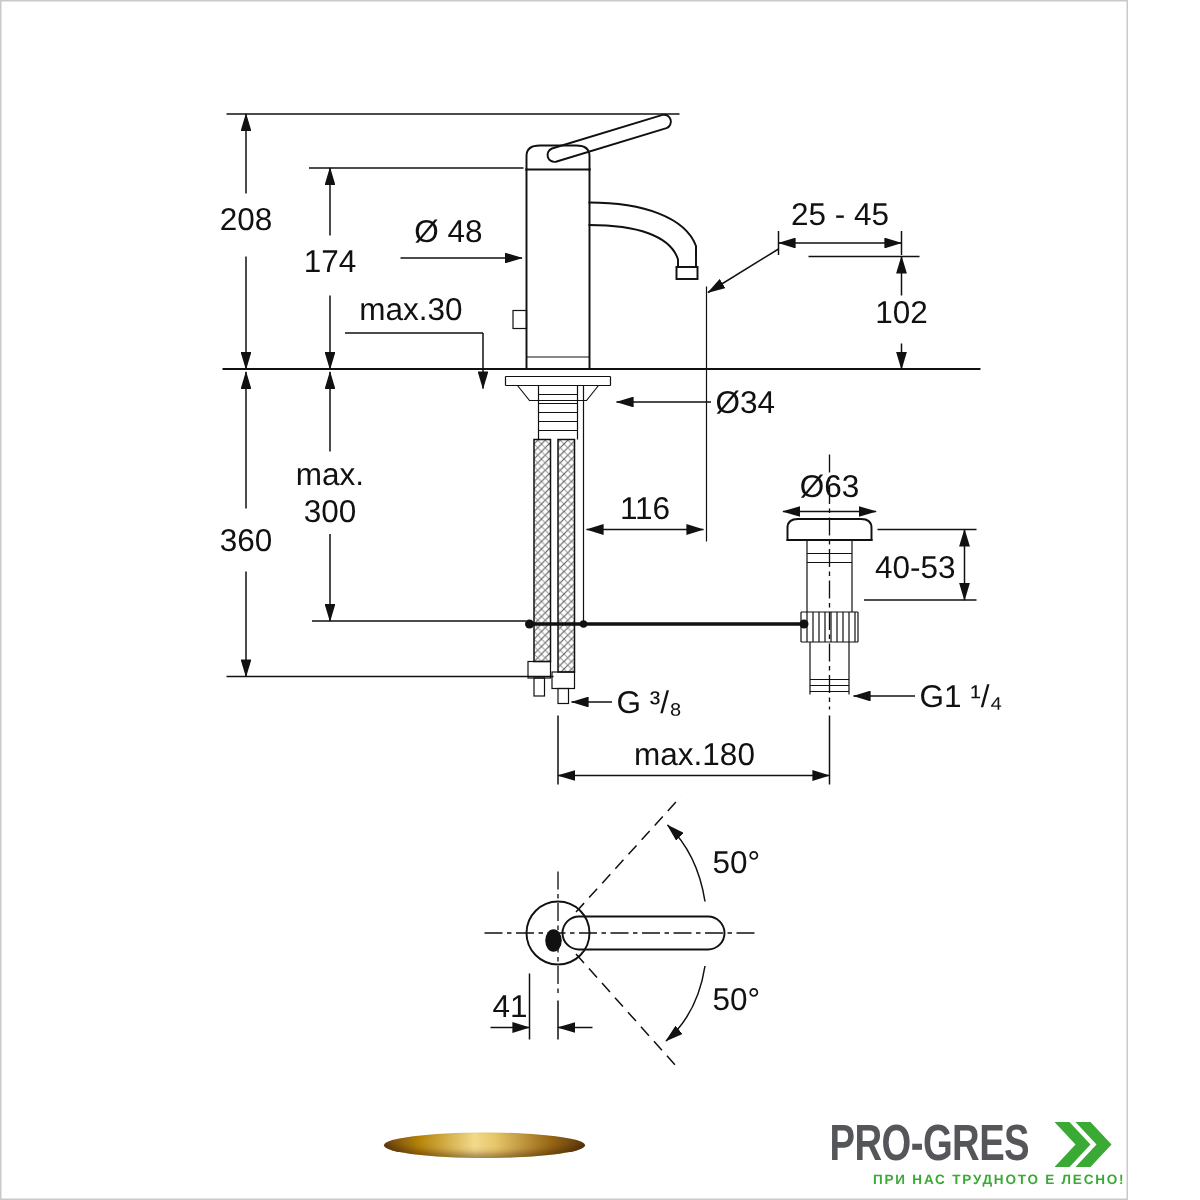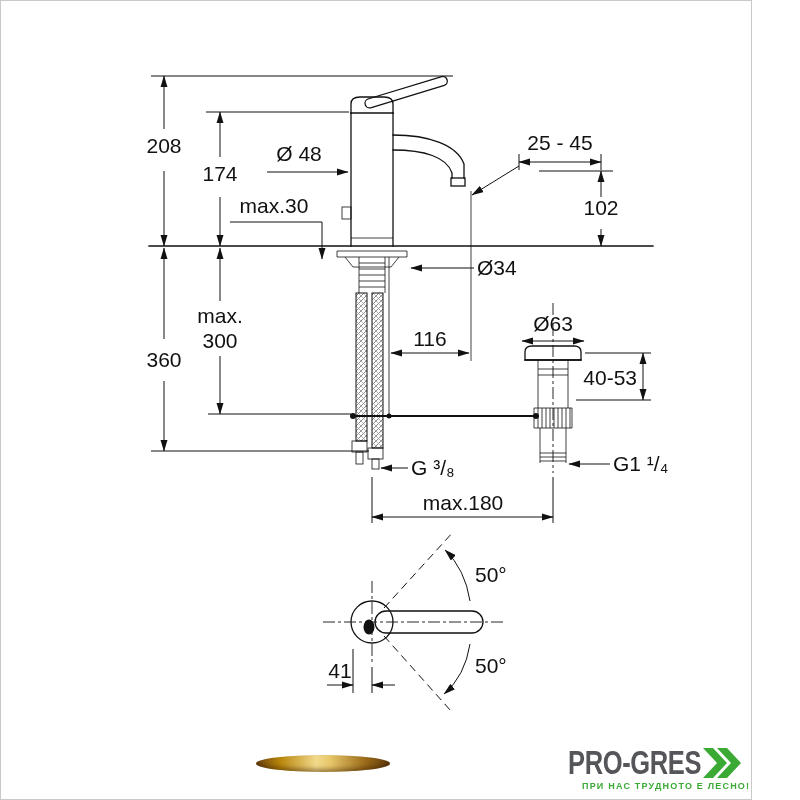--- a/index.html
+++ b/index.html
@@ -11,21 +11,21 @@
   .obj{stroke:#111;stroke-width:1.3;fill:none;stroke-linecap:square;}
   .dim{stroke:#111;stroke-width:1;fill:none;}
   .thin{stroke:#111;stroke-width:.8;fill:none;}
   .cl{stroke:#111;stroke-width:.9;fill:none;stroke-dasharray:12 3 3 3;}
   .dash{stroke:#111;stroke-width:1;fill:none;stroke-dasharray:8 5;}
   .gold-disc{position:absolute;left:255px;top:754px;width:134px;height:17px;
         border-radius:50%;
         background:linear-gradient(90deg,#6f4310 0%,#b8860b 18%,#f2d98c 45%,
                    #e8c76a 55%,#9a6a18 82%,#5f3a0c 100%);
         box-shadow:inset 0 -3px 4px rgba(60,30,0,.45);}
-  .brand-row{position:absolute;left:567px;top:742px;width:230px;height:38px;}
+  .brand-row{position:absolute;left:552px;top:742px;width:230px;height:38px;}
   .brand-text{display:inline-block;font-size:34px;font-weight:700;
         color:#55565a;letter-spacing:-.5px;transform:scaleX(.75);
         transform-origin:left center;white-space:nowrap;}
   .chevrons{position:absolute;left:702px;top:747px;}
   .tagline{position:absolute;left:552px;top:780px;width:230px;
         font-size:9px;font-weight:700;letter-spacing:1.2px;color:#3aaa35;
         white-space:nowrap;padding-left:29px;}
 </style>
 </head>
 <body>

